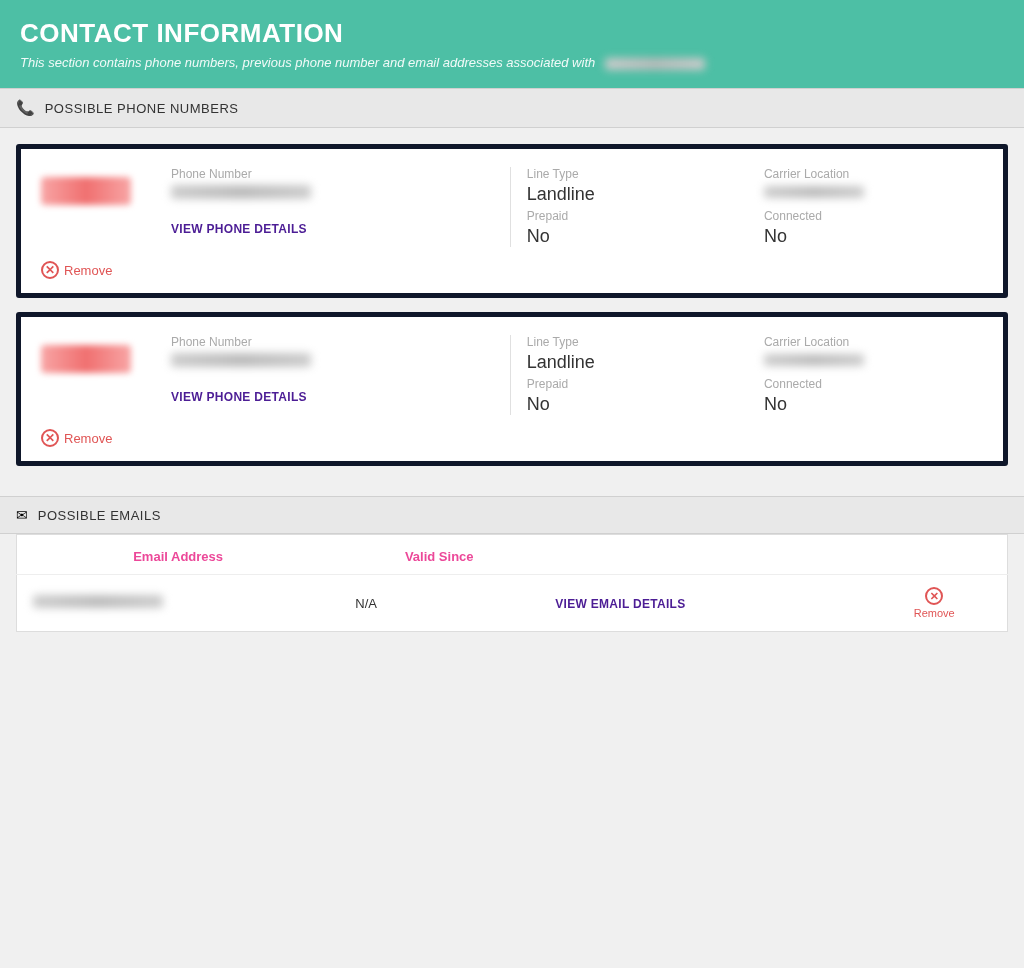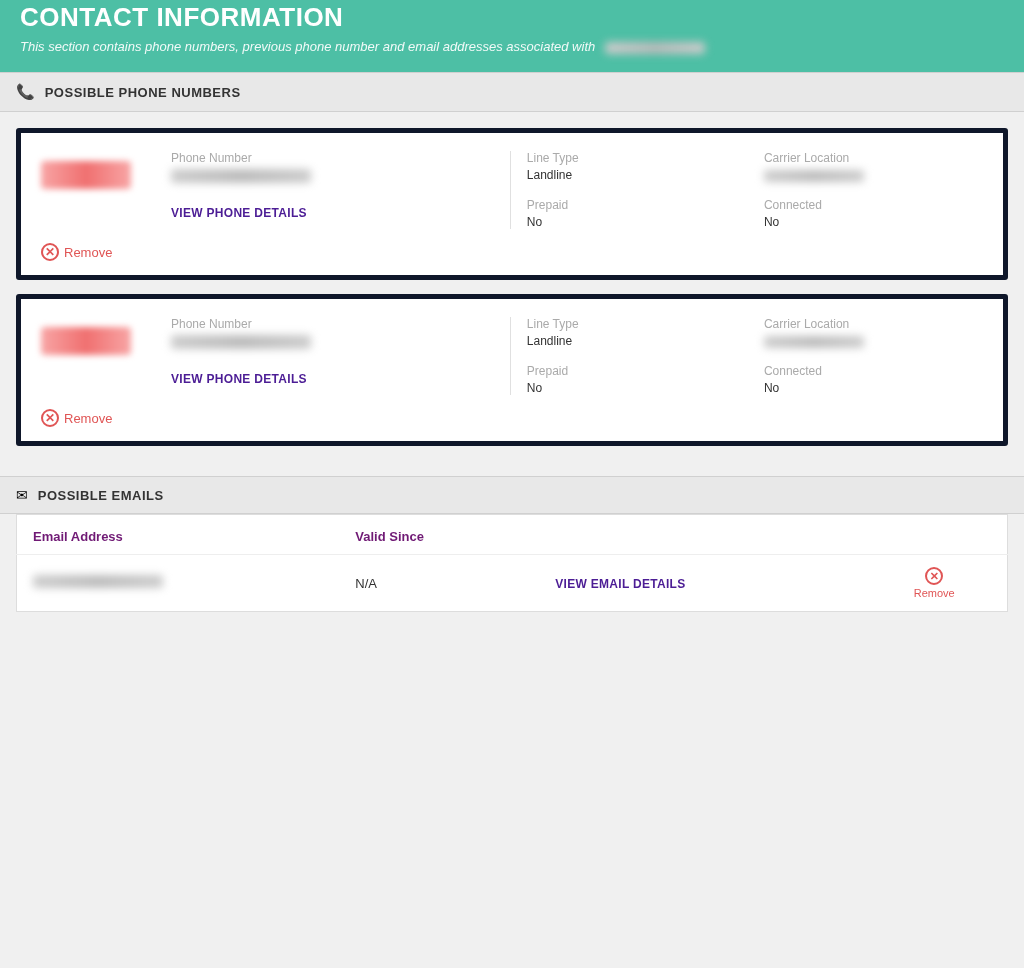--- a/index.html
+++ b/index.html
@@ -6,21 +6,21 @@
     body {
       font-family: Arial, Helvetica, sans-serif;
       background: #f0f0f0;
       width: 1024px;
       min-height: 968px;
     }
 
     
     .header {
       background: #4dbfa5;
-      padding: 2px 20px 18px 20px;
+      padding: 18px 20px 18px 20px;
     }
     .header-title {
       color: #fff;
       font-size: 26px;
       font-weight: 700;
       letter-spacing: 0.5px;
       margin-bottom: 6px;
     }
     .header-subtitle {
       color: rgba(255,255,255,0.92);
@@ -34,21 +34,21 @@
       border-top: 1px solid #d0d0d0;
       border-bottom: 1px solid #d0d0d0;
       padding: 10px 16px;
       display: flex;
       align-items: center;
       gap: 10px;
       margin-top: 0;
     }
     .section-header-label {
       font-size: 13px;
-      font-weight: 700;
+      font-weight: 400;
       color: #333;
       letter-spacing: 0.5px;
       text-transform: uppercase;
     }
 
     
     .section-container {
       background: #f0f0f0;
       padding: 16px 16px;
     }
@@ -124,31 +124,31 @@
       text-decoration: none;
       letter-spacing: 0.3px;
       cursor: pointer;
       text-transform: uppercase;
     }
 
     .phone-info-right {
       flex: 1.5;
       display: grid;
       grid-template-columns: 1fr 1fr;
-      gap: 12px 20px;
+      gap: 4px 20px;
     }
 
     .info-field-label {
       font-size: 12px;
       color: #aaa;
       margin-bottom: 3px;
     }
 
     .info-field-value {
-      font-size: 12px;
+      font-size: 18px;
       color: #333;
       font-weight: 500;
     }
 
     
     .remove-btn {
       display: flex;
       align-items: center;
       gap: 5px;
       color: #e05555;
@@ -176,25 +176,25 @@
 
     
     .email-table {
       width: 100%;
       border-collapse: collapse;
       background: #fff;
       border: 1px solid #ddd;
     }
 
     .email-table th {
-      text-align: left;
+      text-align: center;
       padding: 14px 16px 10px 16px;
       font-size: 13px;
       font-weight: 700;
-      color: #701a75;
+      color: #ec4899;
       border-bottom: 1px solid #eee;
     }
 
     .email-table td {
       padding: 12px 16px;
       font-size: 13px;
       color: #333;
       vertical-align: middle;
       border-bottom: 1px solid #f2f2f2;
     }

